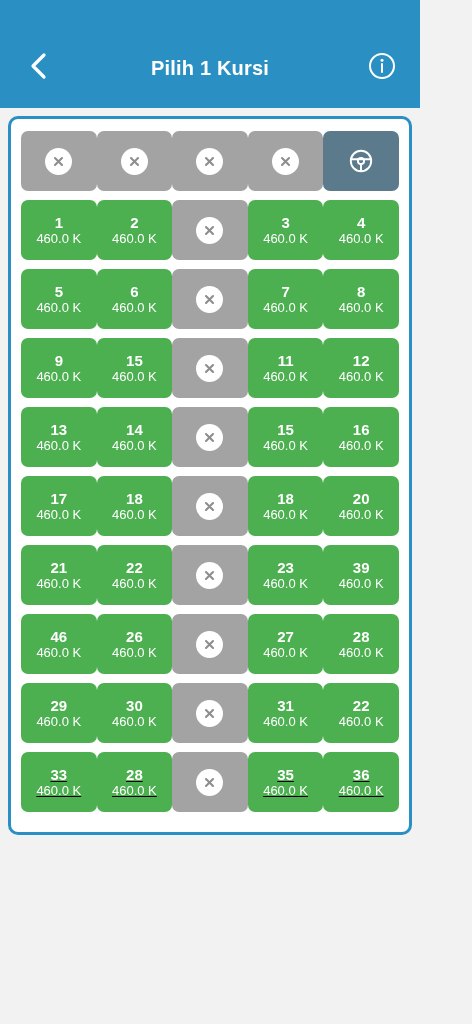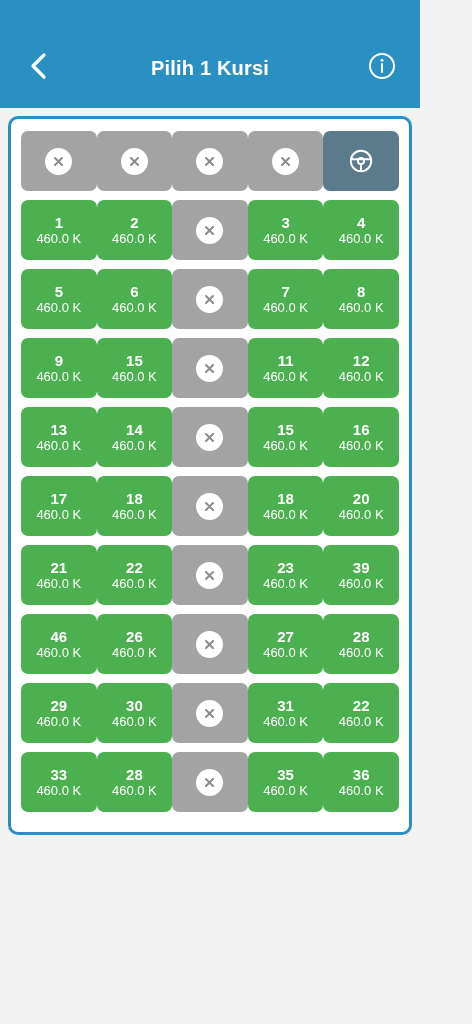--- a/index.html
+++ b/index.html
@@ -67,21 +67,21 @@
     border-radius: 10px;
     background: #ffffff;
     padding: 12px 10px 12px 10px;
   }
 
   .seat-row {
     display: flex;
     justify-content: space-between;
     margin-bottom: 9px;
   }
-  .seat-row:last-child { margin-bottom: 8px; }
+  .seat-row:last-child { margin-bottom: 8px; text-decoration: underline; }
 
   .seat {
     width: 79px;
     height: 60px;
     border-radius: 7px;
     display: flex;
     flex-direction: column;
     align-items: center;
     justify-content: center;
     color: #ffffff;

